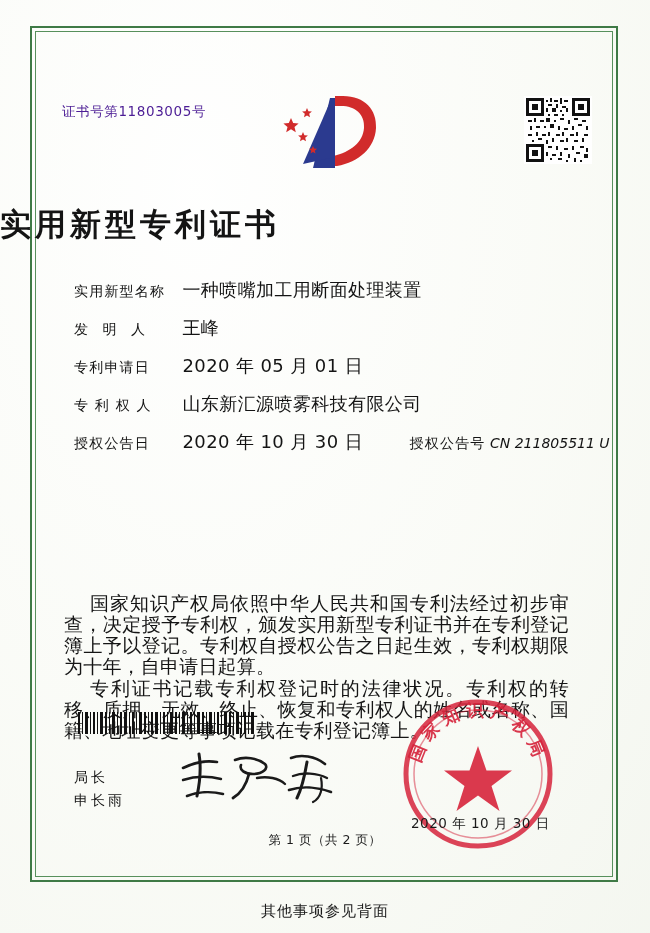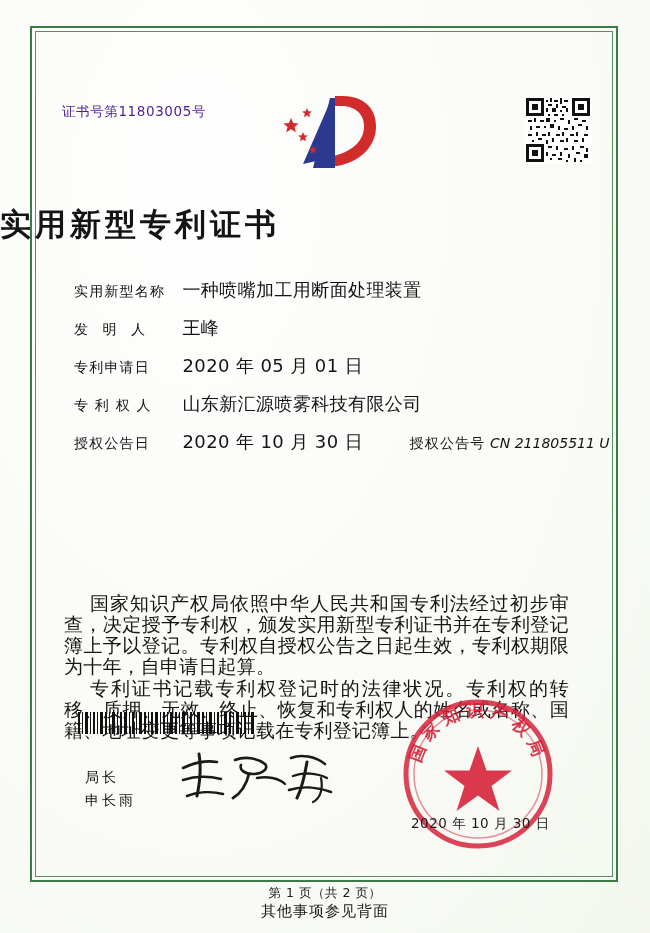--- a/index.html
+++ b/index.html
@@ -143,21 +143,21 @@
   .barcode {
     position: absolute;
     left: 78px;
     top: 712px;
     width: 178px;
     height: 22px;
   }
 
   .sign-block {
     position: absolute;
-    left: 85px;
+    left: 74px;
     top: 766px;
     font-size: 14px;
     line-height: 23px;
     letter-spacing: 3px;
     color: #141414;
   }
 
   .signature {
     position: absolute;
     left: 175px;
@@ -180,21 +180,21 @@
     left: 411px;
     top: 815px;
     font-size: 13.5px;
     color: #1a1a1a;
     letter-spacing: 0.5px;
   }
 
   .page-no {
     position: absolute;
     left: 0; right: 0;
-    top: 885px;
+    top: 832px;
     text-align: center;
     font-size: 12.5px;
     color: #1a1a1a;
     letter-spacing: 0.5px;
   }
 
   .footnote {
     position: absolute;
     left: 0; right: 0;
     top: 902px;

